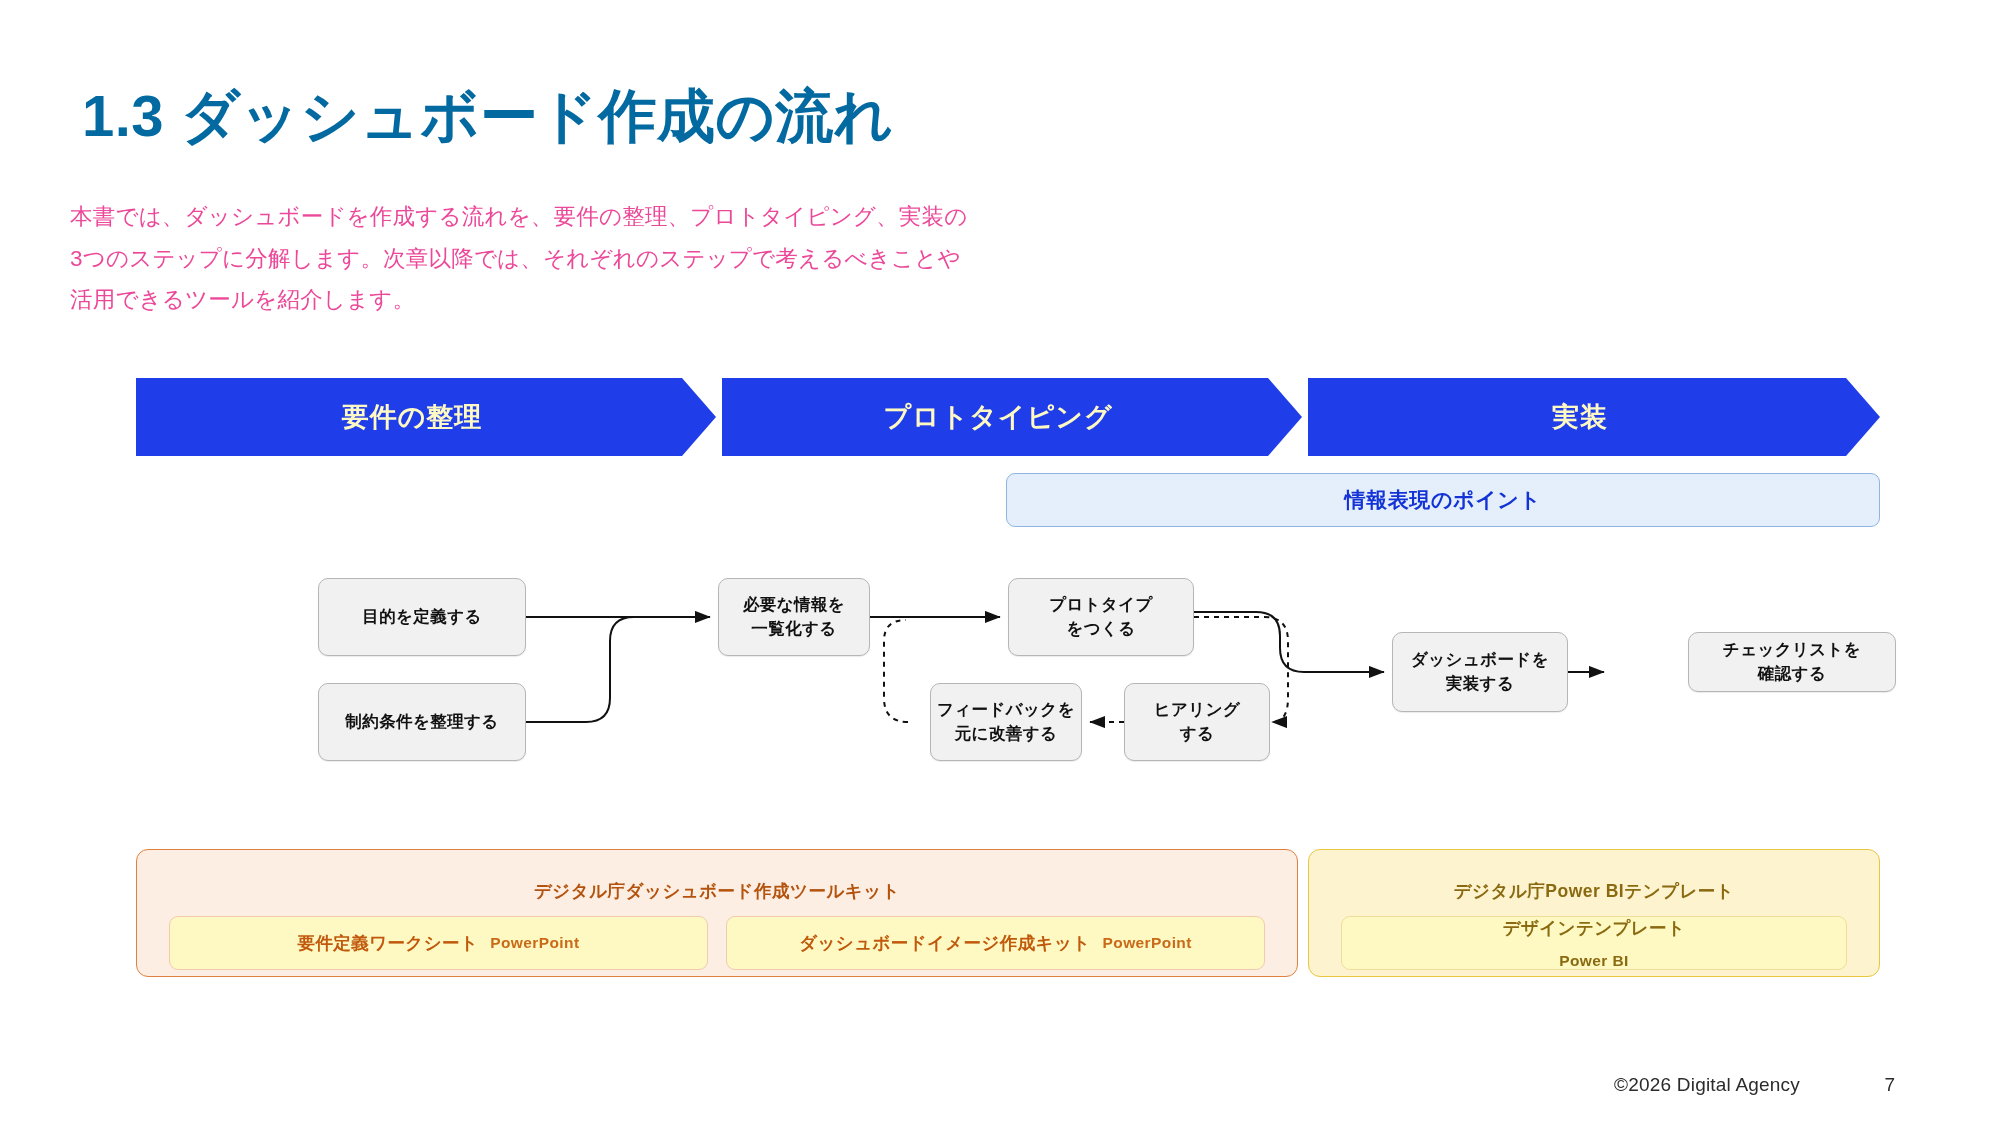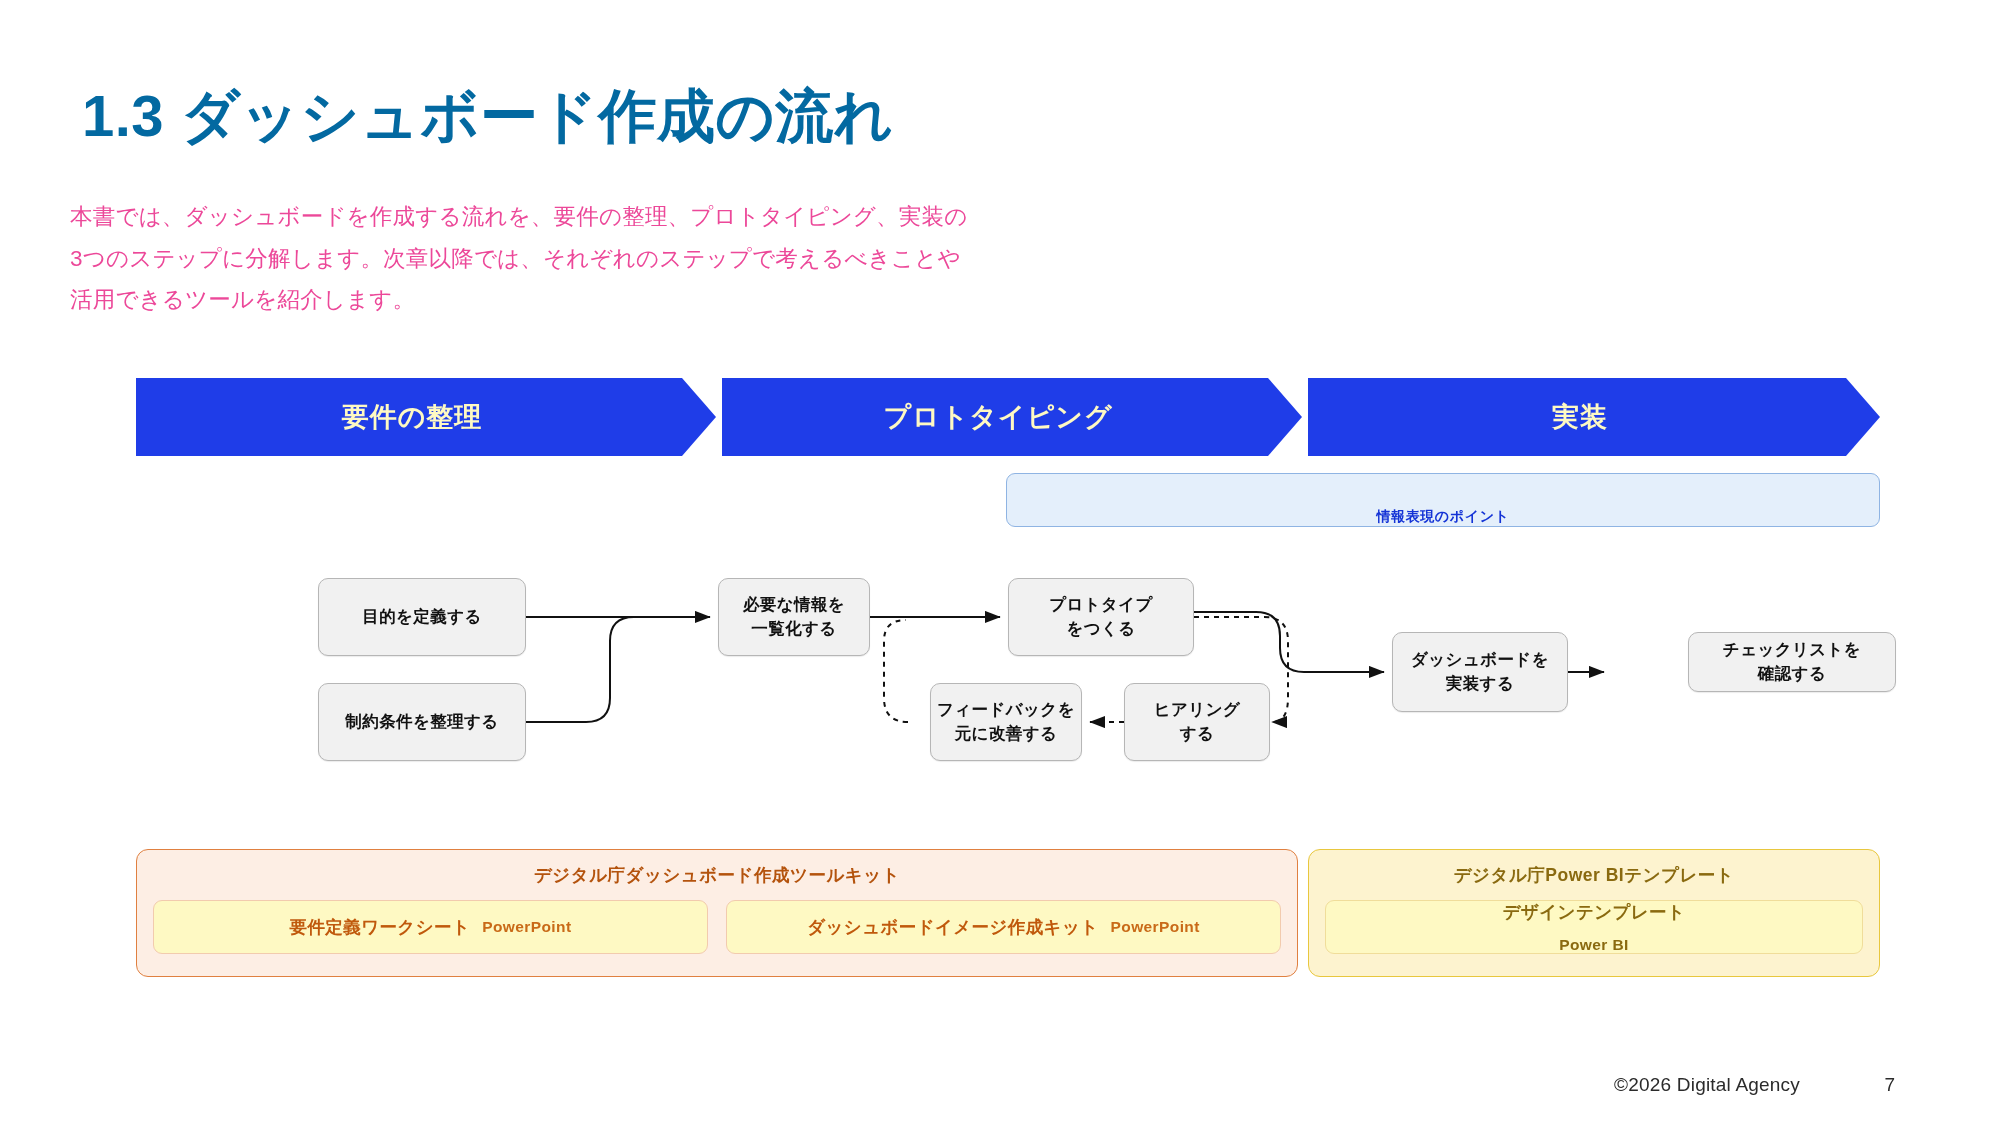--- a/index.html
+++ b/index.html
@@ -87,24 +87,24 @@
     position: absolute;
     left: 1006px;
     top: 473px;
     width: 874px;
     height: 54px;
     box-sizing: border-box;
     background: #e4effb;
     border: 1.6px solid #8fb4e3;
     border-radius: 9px;
     display: flex;
-    align-items: flex-end;
+    align-items: center;
     justify-content: center;
     color: #1433d6;
-    font-size: 14px;
+    font-size: 21px;
     font-weight: 700;
     letter-spacing: 0.6px;
   }
 
   
   .flow {
     position: absolute;
     left: 0;
     top: 0;
     width: 2000px;
@@ -137,21 +137,21 @@
   .n-feedback    { left: 930px; top: 683px;  width: 152px; height: 78px; }
   .n-hearing     { left: 1124px; top: 683px; width: 146px; height: 78px; }
   .n-implement   { left: 1392px; top: 632px; width: 176px; height: 80px; }
   .n-checklist   { left: 1688px; top: 632px; width: 208px; height: 60px; }
 
   
   .card {
     position: absolute;
     box-sizing: border-box;
     border-radius: 12px;
-    padding: 0;
+    padding: 16px;
   }
   .card-orange {
     left: 136px;
     top: 849px;
     width: 1162px;
     height: 128px;
     background: #fdeee4;
     border: 1.8px solid #e08040;
   }
   .card-yellow {

